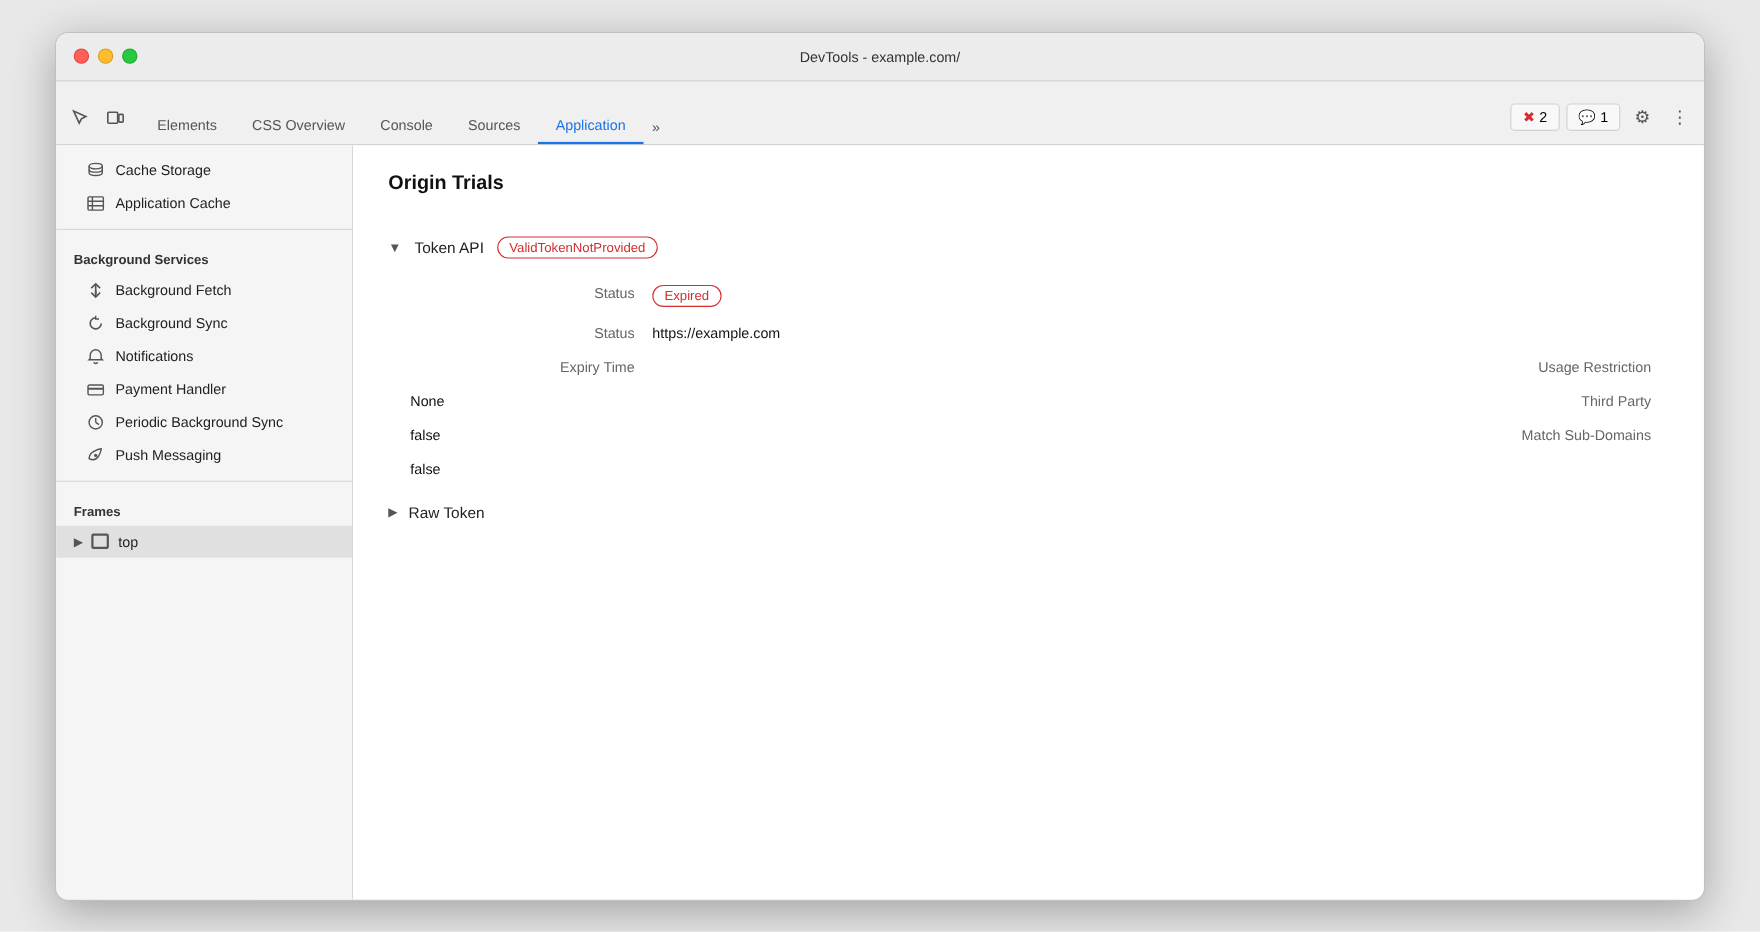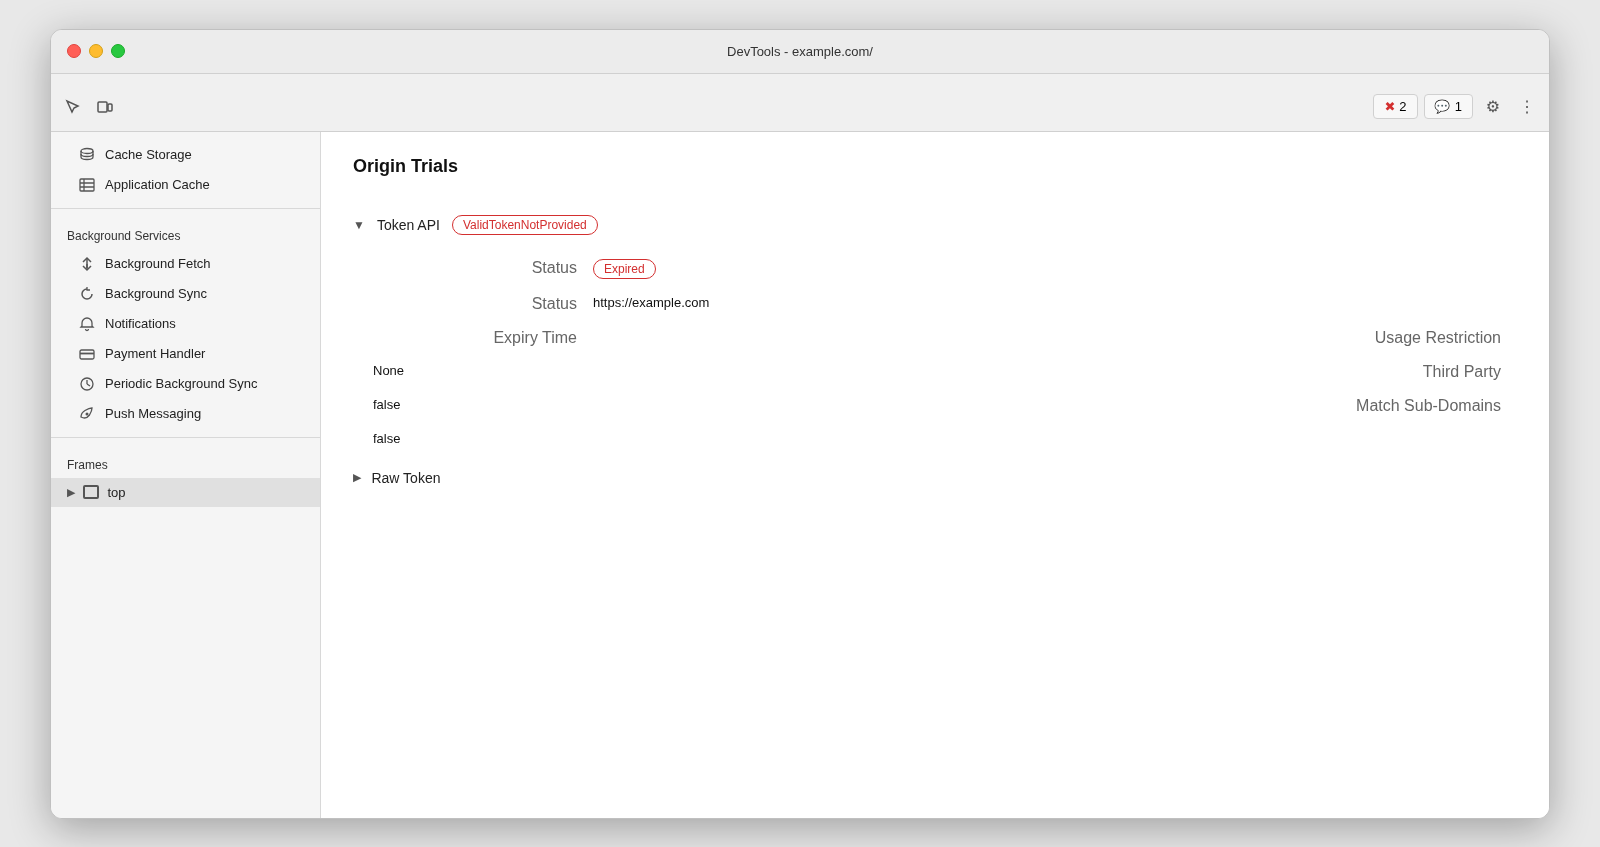--- a/index.html
+++ b/index.html
@@ -147,21 +147,21 @@
       width: 270px;
       background: #f5f5f5;
       border-right: 1px solid #d8d8d8;
       overflow-y: auto;
       flex-shrink: 0;
       padding: 8px 0;
     }
     .sidebar-section-header {
       padding: 12px 16px 6px 16px;
       font-size: 12px;
-      font-weight: 400;
+      font-weight: 700;
       color: #333;
     }
     .sidebar-item {
       display: flex;
       align-items: flex-start;
       gap: 10px;
       padding: 7px 16px 7px 28px;
       font-size: 13px;
       color: #222;
       cursor: pointer;
@@ -224,21 +224,21 @@
       color: #d32f2f;
       background: transparent;
     }
     .trial-details {
       display: grid;
       grid-template-columns: 220px 1fr;
       gap: 0;
       margin-left: 20px;
     }
     .detail-label {
-      font-size: 16px;
+      font-size: 13px;
       color: #666;
       padding: 8px 16px 8px 0;
       text-align: right;
       font-weight: normal;
     }
     .detail-value {
       font-size: 13px;
       color: #111;
       padding: 8px 0;
     }
@@ -308,20 +308,28 @@
           <path d="M2 2L7 13L9 9L13 7L2 2Z" stroke="#555" stroke-width="1.5" fill="none"></path>
         </svg>
       </div>
       <div class="icon-btn">
         <svg width="16" height="16" viewBox="0 0 16 16" fill="none">
           <rect x="1" y="3" width="9" height="10" rx="1" stroke="#555" stroke-width="1.5" fill="none"></rect>
           <rect x="11" y="5" width="4" height="7" rx="1" stroke="#555" stroke-width="1.5" fill="none"></rect>
         </svg>
       </div>
     </div>
+    <div class="tabs">
+      <div class="tab">Elements</div>
+      <div class="tab">CSS Overview</div>
+      <div class="tab">Console</div>
+      <div class="tab">Sources</div>
+      <div class="tab active">Application</div>
+      <div class="tabs-more">»</div>
+    </div>
     <div class="tabsbar-right">
       <div class="badge-btn">
         <span class="badge-error">✖</span>
         <span>2</span>
       </div>
       <div class="badge-btn">
         <span class="badge-warn">💬</span>
         <span>1</span>
       </div>
       <div class="gear-btn">⚙</div>

